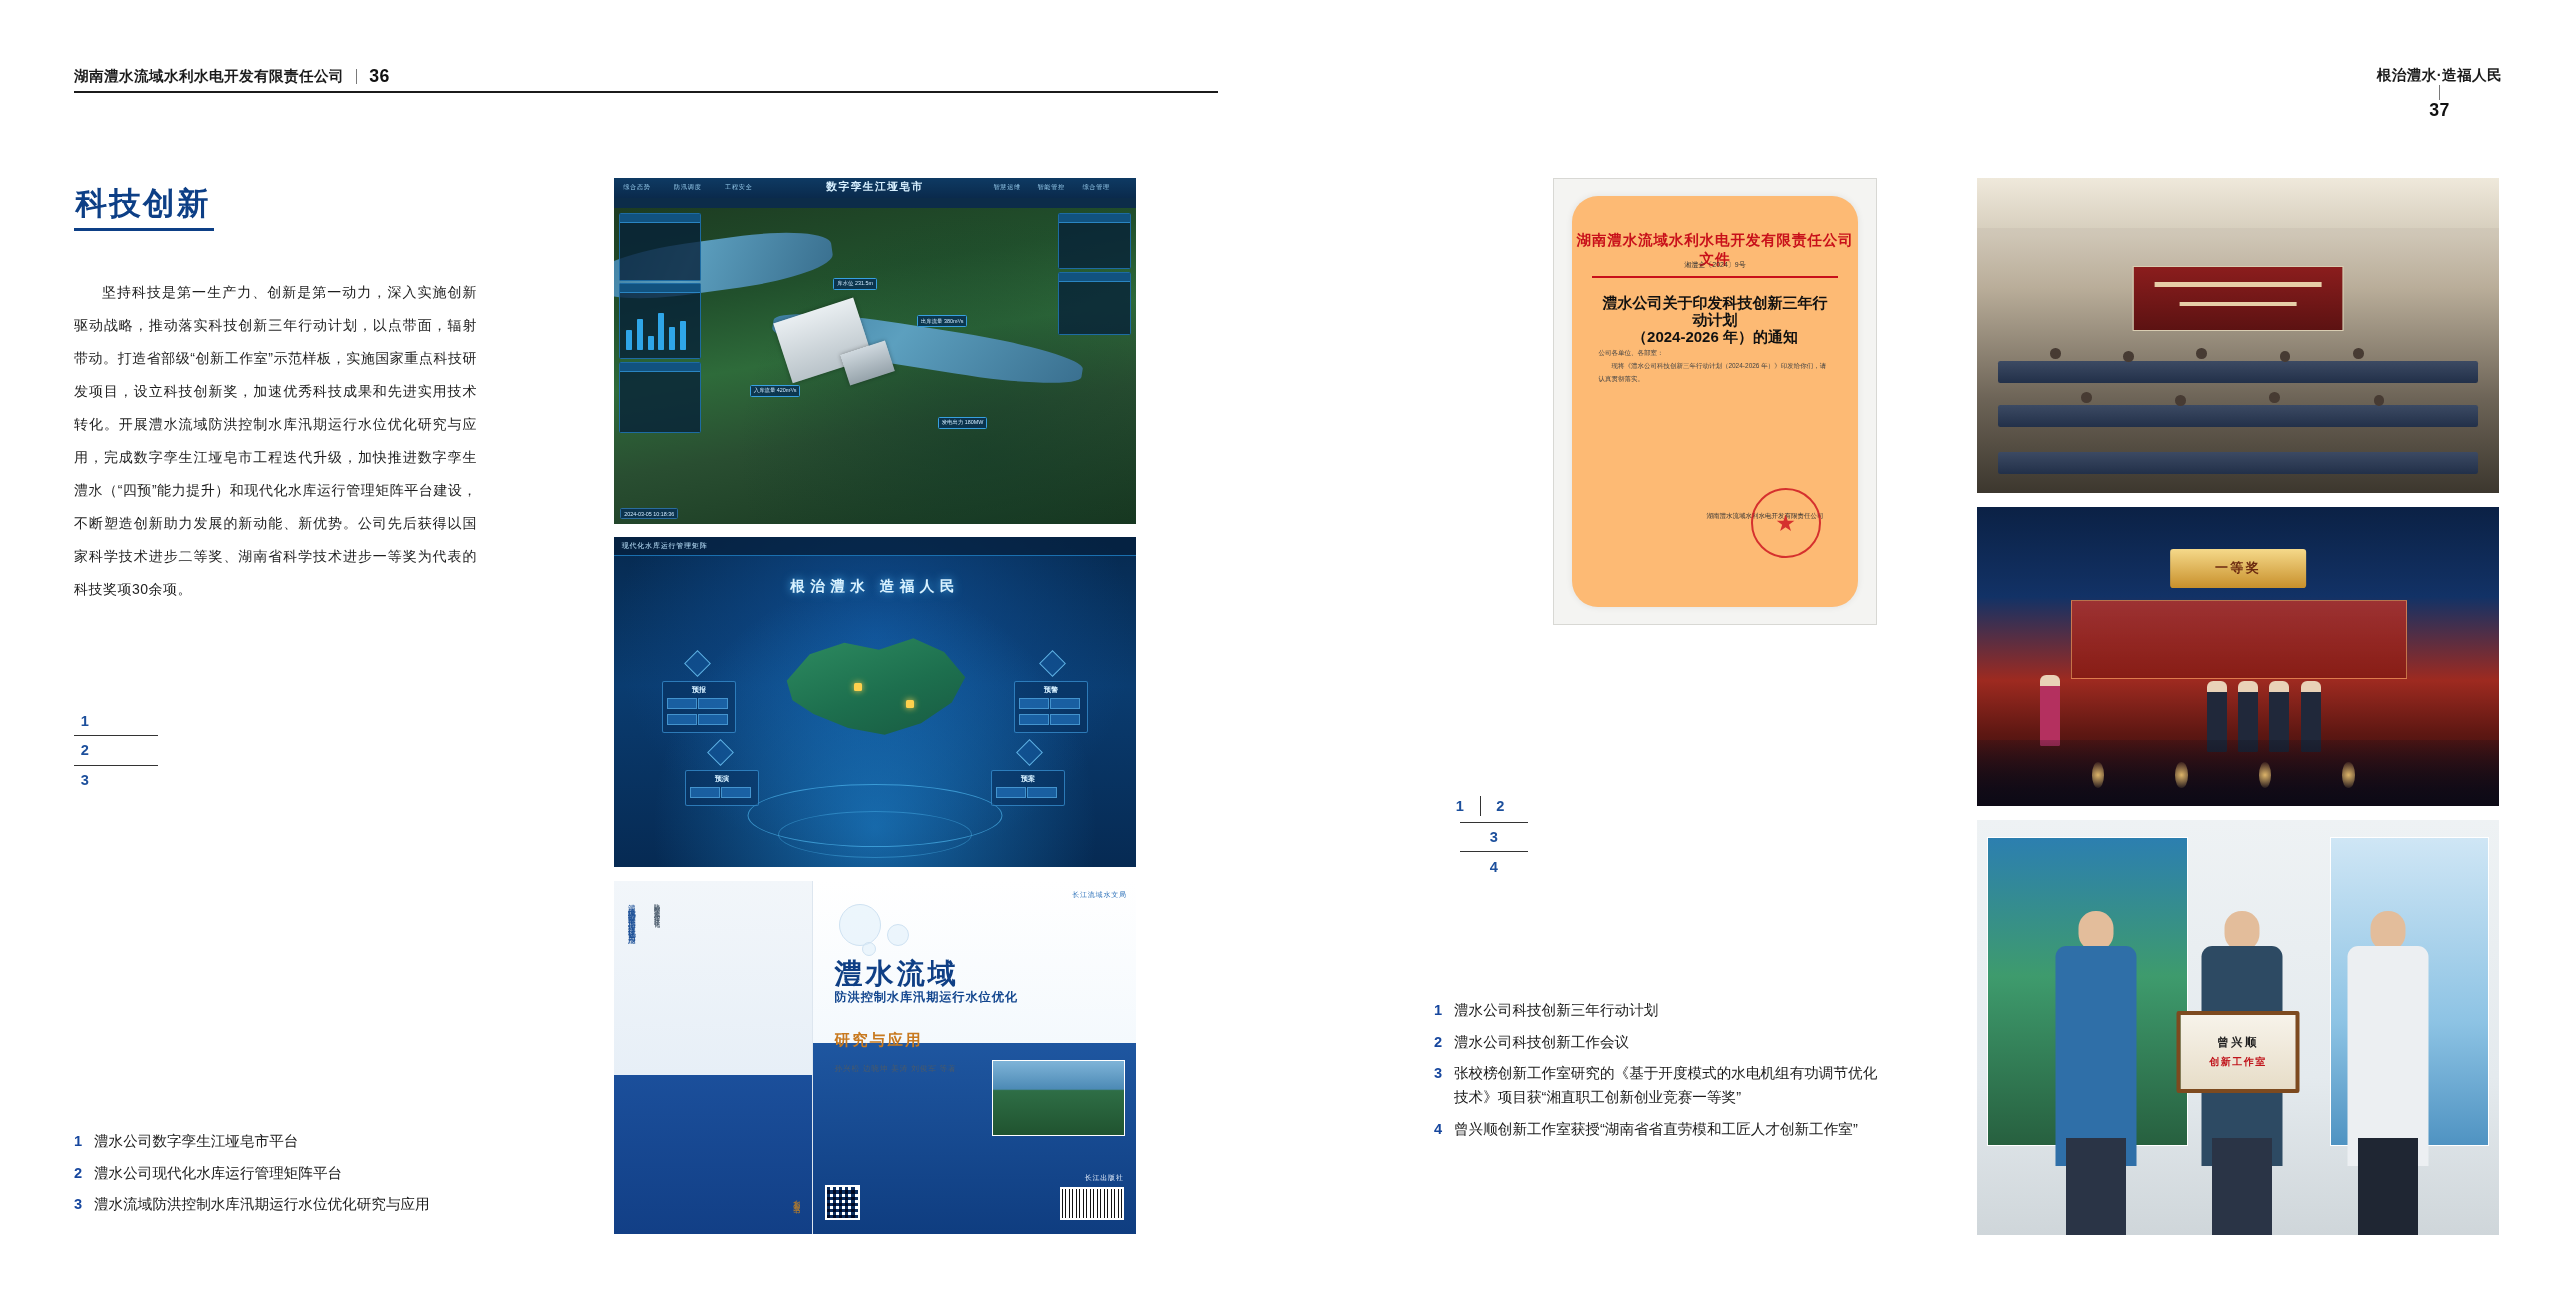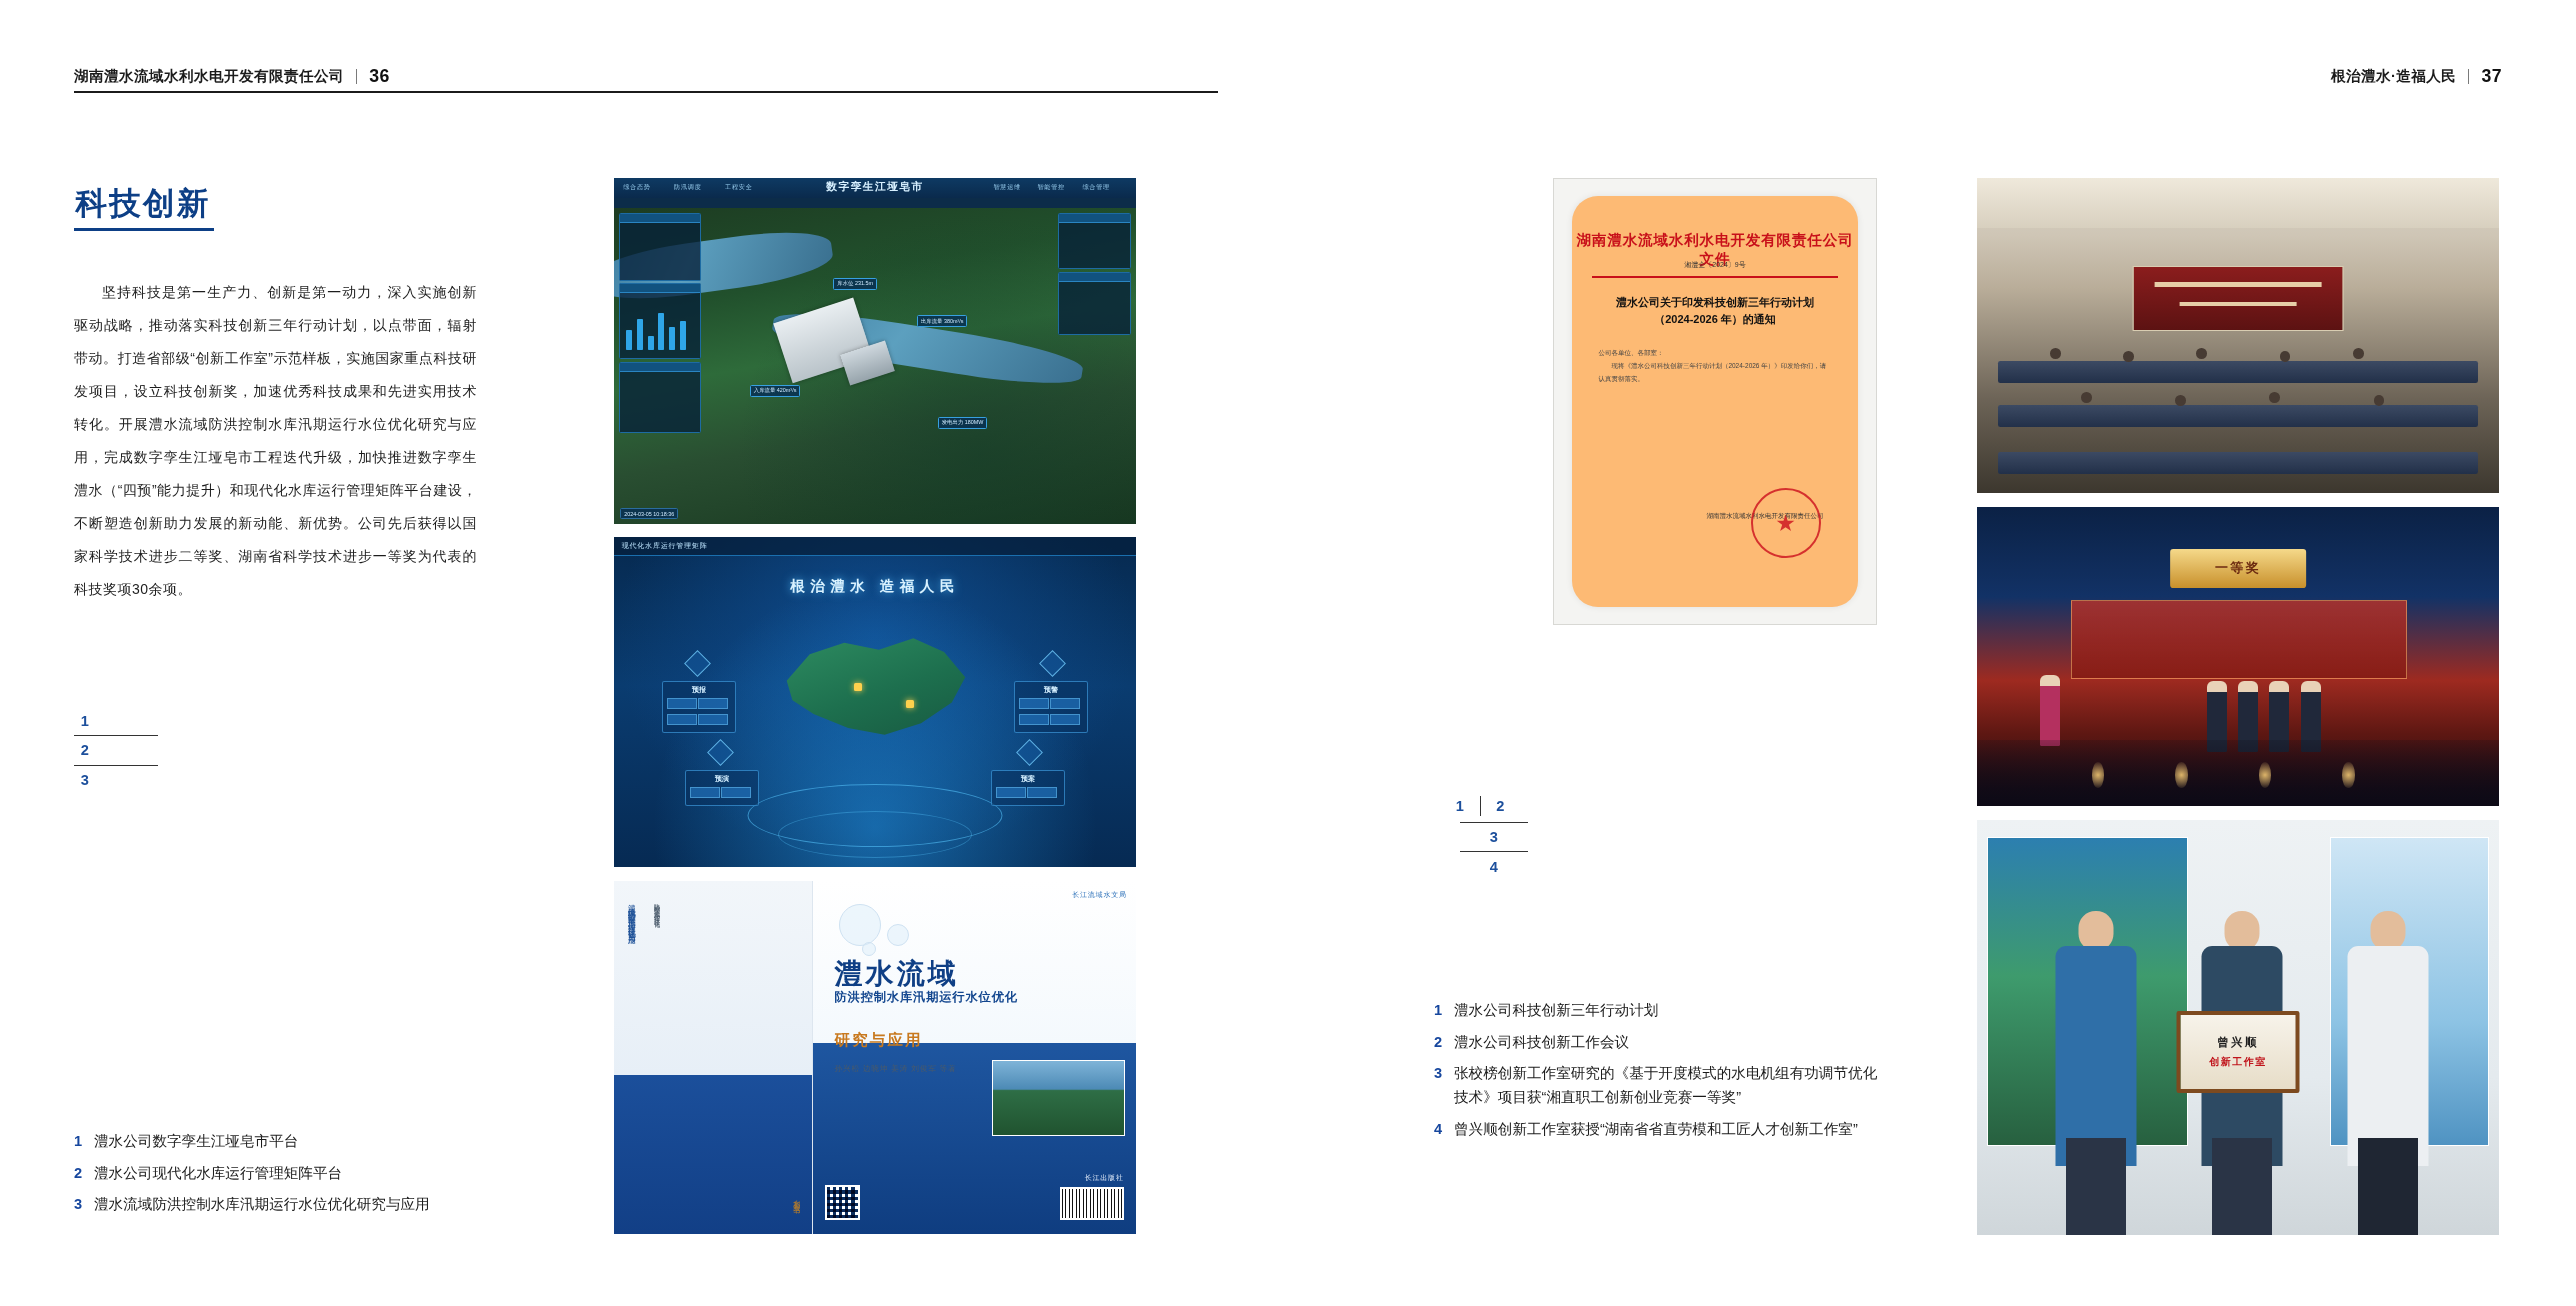--- a/index.html
+++ b/index.html
@@ -35,21 +35,21 @@
     top: 66px;
     display: flex;
     align-items: center;
     font-size: 14.6px;
     font-weight: bold;
     color: #1b1b1b;
     letter-spacing: 0.4px;
     white-space: nowrap;
   }
   .runhead-left { left: 74px; }
-  .runhead-right { right: 74px; }
+  .runhead-right { right: 74px; flex-direction: column; }
   .runhead .sep {
     display: inline-block;
     width: 0.8px;
     height: 14.6px;
     background: #7a7a7a;
     margin: 0 12.3px;
   }
   .runhead .folio {
     font-size: 17.7px;
     font-weight: bold;
@@ -337,21 +337,21 @@
   .f-doc .doc-no {
     position: absolute; left: 0; right: 0; top: 64px; text-align: center;
     font-size: 7px; color: #333;
   }
   .f-doc .red-rule {
     position: absolute; left: 20px; right: 20px; top: 80px; height: 1.5px;
     background: #c8101a;
   }
   .f-doc .doc-title {
     position: absolute; left: 26px; right: 26px; top: 98px; text-align: center;
-    font-size: 11px; font-weight: bold; color: #111; line-height: 17px;
+    font-size: 15px; font-weight: bold; color: #111; line-height: 17px;
   }
   .f-doc .doc-body {
     position: absolute; left: 26px; right: 26px; top: 150px;
     font-size: 6.5px; color: #444; line-height: 13px;
   }
   .f-doc .seal {
     position: absolute; right: 37px; bottom: 49px; width: 66px; height: 66px;
     border: 2.3px solid #cf1a22; border-radius: 50%;
     color: #cf1a22; opacity: .85;
   }

